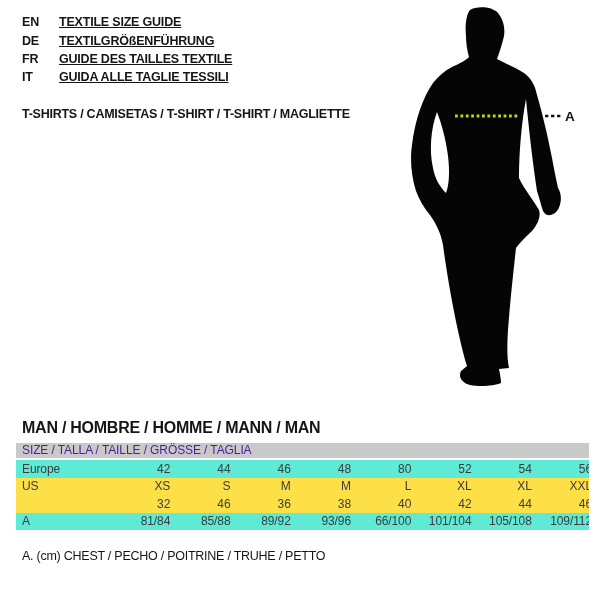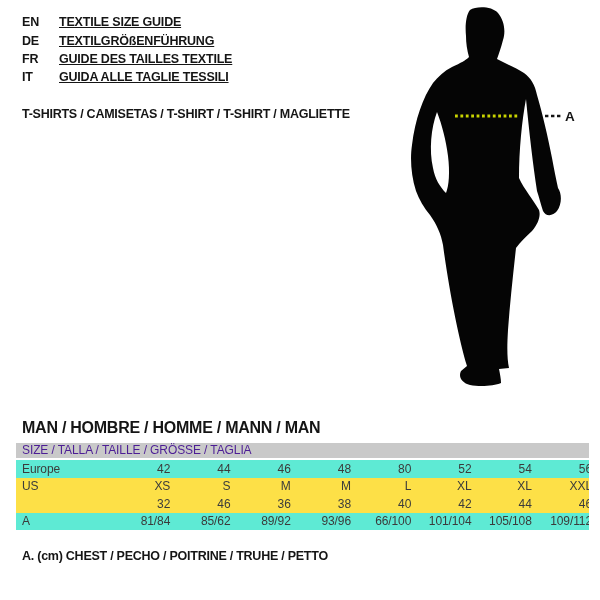--- a/index.html
+++ b/index.html
@@ -49,21 +49,21 @@
   }
   .trow { display: flex; height: 17.5px; align-items: center; }
   .trow .lbl { width: 88px; padding-left: 6px; }
   .trow .cell { flex: 1; text-align: right; }
   .bg-white { background: #5eead4; }
   .bg-gray { background: #fde047; }
 
   
   .footnote {
     position: absolute; left: 22px; top: 549px;
-    font-weight: 700; font-size: 12.5px; letter-spacing: -0.25px; white-space: nowrap;
+    font-weight: 400; font-size: 12.5px; letter-spacing: -0.25px; white-space: nowrap;
   }
 </style>
 </head>
 <body>
 
 <div class="canvas">
 
   <div class="lang-list">
     <div class="lang-row">
       <span class="lang-code">EN</span>
@@ -171,21 +171,21 @@
       <span class="cell">38</span>
       <span class="cell">40</span>
       <span class="cell">42</span>
       <span class="cell">44</span>
       <span class="cell">46</span>
     </div>
 
     <div class="trow bg-white">
       <span class="lbl">A</span>
       <span class="cell">81/84</span>
-      <span class="cell">85/62</span>
+      <span class="cell">85/88</span>
       <span class="cell">89/92</span>
       <span class="cell">93/96</span>
       <span class="cell">66/100</span>
       <span class="cell">101/104</span>
       <span class="cell">105/108</span>
       <span class="cell">109/112</span>
     </div>
   </div>
 
   <div class="footnote">A. (cm) CHEST / PECHO / POITRINE / TRUHE / PETTO</div>

